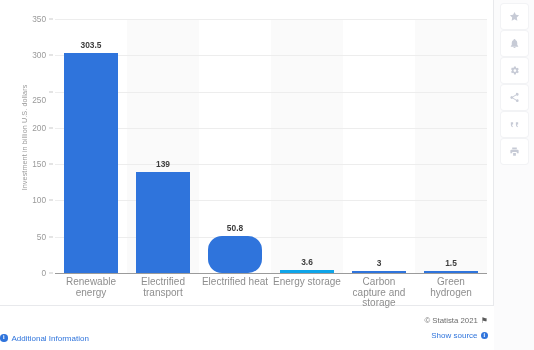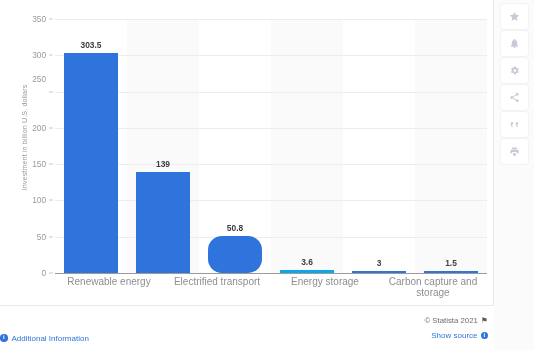--- a/index.html
+++ b/index.html
@@ -262,21 +262,21 @@
           <div class="ytickmark" style="top: 181.429px;"></div>
           <div class="ytick" style="top: 181.429px;">100</div>
           <div class="gridline" style="top: 145.143px;"></div>
           <div class="ytickmark" style="top: 145.143px;"></div>
           <div class="ytick" style="top: 145.143px;">150</div>
           <div class="gridline" style="top: 108.857px;"></div>
           <div class="ytickmark" style="top: 108.857px;"></div>
           <div class="ytick" style="top: 108.857px;">200</div>
           <div class="gridline" style="top: 72.5714px;"></div>
           <div class="ytickmark" style="top: 72.5714px;"></div>
-          <div class="ytick" style="top: 60px; margin-left: 34px;">250</div>
+          <div class="ytick" style="top: 81px; margin-left: 34px;">250</div>
           <div class="gridline" style="top: 36.2857px;"></div>
           <div class="ytickmark" style="top: 36.2857px;"></div>
           <div class="ytick" style="top: 36.2857px;">300</div>
           <div class="gridline" style="top: 0px;"></div>
           <div class="ytickmark" style="top: 0px;"></div>
           <div class="ytick" style="top: 0px;">350</div>
         </div>
       <div class="bars" id="bars">
           <div class="col">
             <div class="bar" style="height: 220.254px; background: rgb(47, 116, 220);">
@@ -307,22 +307,24 @@
             <div class="bar" style="height: 2.5px; background: rgb(47, 116, 220);">
               <div class="bar-value">1.5</div>
             </div>
           </div>
         </div>
     </div>
 
     <div class="xlabels" id="xlabels">
         <div class="xlabel">Renewable energy</div>
         <div class="xlabel">Electrified transport</div>
+        <div class="xlabel">Electrified heat</div>
         <div class="xlabel">Energy storage</div>
         <div class="xlabel">Carbon capture and storage</div>
+        <div class="xlabel">Green hydrogen</div>
       </div>
   </div>
 
   <div class="footer-left">
     <span class="info-badge">i</span>
     <span>Additional Information</span>
   </div>
 
   <div class="footer-right">
     <div class="statista-line">

